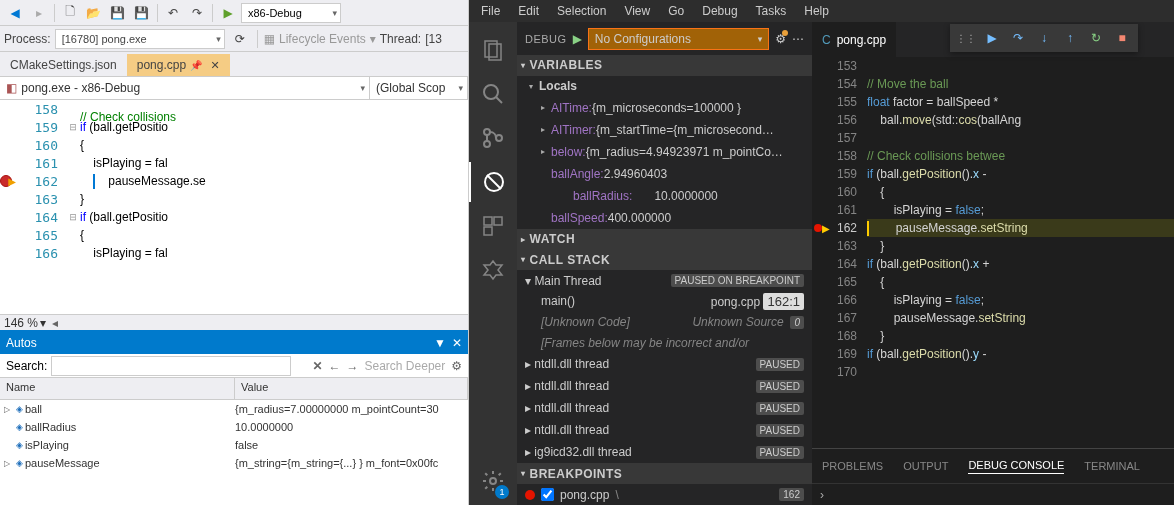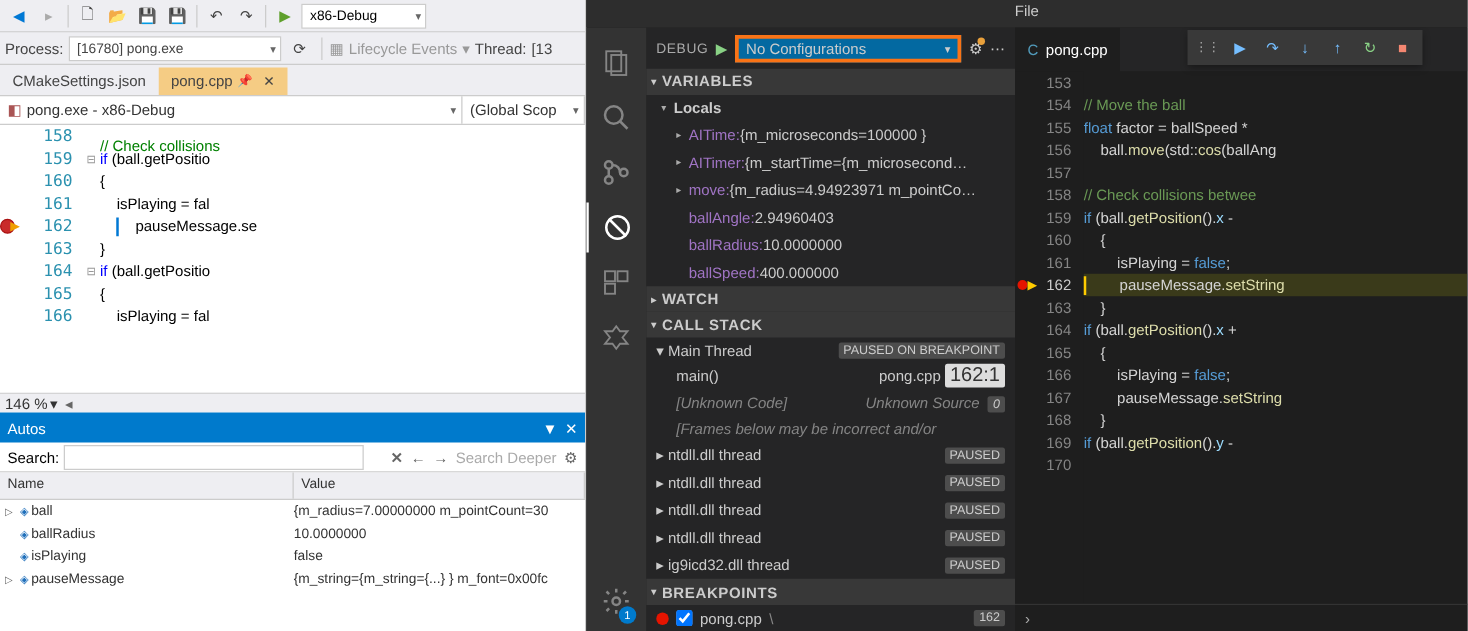--- a/index.html
+++ b/index.html
@@ -53,51 +53,51 @@
 .vs-autos-head { height: 22px; display: flex; border-bottom: 1px solid #ccc; background: #eeeef2;}
 .vs-autos-head > div { padding: 3px 6px; border-right: 1px solid #ccc; font-size: 11px; color: #333;}
 .vs-autos-body { flex: 1; overflow: hidden;}
 .vs-autos-row { height: 18px; display: flex; align-items: center;}
 .vs-autos-row .nm { width: 235px; padding-left: 4px; display: flex; align-items: center; gap: 2px; font-size: 11px; color: #333;}
 .vs-autos-row .val { font-size: 11px; color: #333;}
 .tri { color: #666; font-size: 8px; width: 10px;}
 .cube { color: #1f6fbb; font-size: 9px;}
 
 
-.vsc-menu { height: 22px; background: #2d2d2d; display: flex; align-items: center; padding: 0 4px; gap: 2px; flex-direction: column;}
+.vsc-menu { height: 22px; background: #2d2d2d; display: flex; align-items: center; padding: 0 4px; gap: 2px;}
 .vsc-menu-item { color: #ccc; padding: 2px 8px; font-size: 12px;}
 
 
 .vsc-body { flex: 1; display: flex; overflow: hidden;}
 .vsc-activity { width: 48px; background: #333333; display: flex; flex-direction: column; align-items: center; padding-top: 8px; gap: 4px; position: relative;}
 .vsc-act-btn { width: 48px; height: 40px; display: flex; align-items: center; justify-content: center; color: #858585;}
 .vsc-act-btn.active { color: #fff; border-left: 2px solid #fff;}
 .vsc-act-btn svg { width: 24px; height: 24px;}
 .vsc-act-bottom { position: absolute; bottom: 4px; left: 0;}
 .badge-blue { position: absolute; bottom: 2px; right: 8px; background: #007acc; color: #fff; border-radius: 50%; width: 14px; height: 14px; font-size: 9px; display: flex; align-items: center; justify-content: center;}
 
 
 .vsc-sidebar { width: 295px; background: #252526; display: flex; flex-direction: column; color: #ccc;}
 .vsc-debug-top { height: 35px; display: flex; align-items: center; padding: 0 8px; gap: 6px;}
 .vsc-debug-label { font-size: 11px; color: #aaa; letter-spacing: 0.5px;}
 .vsc-play { color: #89d185;}
-.vsc-config { flex: 1; background: #0369a1; height: 22px; border: 3px solid #f97316; display: flex; align-items: center; padding: 0 6px; font-size: 12px; color: #ccc; position: relative;}
+.vsc-config { flex: 1; background: #a16207; height: 22px; border: 1px solid #f97316; display: flex; align-items: center; padding: 0 6px; font-size: 12px; color: #ccc; position: relative;}
 .vsc-config::after { content: '▾'; position: absolute; right: 6px; color: #ccc; font-size: 9px;}
 .vsc-gear-dot { position: relative;}
 .vsc-gear-dot::after { content: ''; position: absolute; top: -2px; right: -2px; width: 6px; height: 6px; background: #e9a03b; border-radius: 50%;}
 
 .vsc-section-h { height: 22px; background: #383838; display: flex; align-items: center; padding: 0 4px; gap: 4px; font-size: 11px; color: #ccc; font-weight: bold; letter-spacing: 0.5px;}
 .vsc-section-h .tri2 { font-size: 8px; color: #ccc;}
 .vsc-var-row { height: 22px; display: flex; align-items: center; padding: 0 4px; font-family: 'Segoe UI', monospace; font-size: 12px; color: #ccc; white-space: nowrap; overflow: hidden;}
 .vsc-var-row .tri2 { font-size: 8px; width: 10px; color: #aaa;}
 .v-name { color: #a074c4;}
 .v-val { color: #ccc;}
 .vsc-stack-row { height: 22px; display: flex; align-items: center; padding: 0 8px; font-size: 12px; color: #ccc; justify-content: space-between;}
 .paused-tag { background: #4d4d4d; color: #ccc; font-size: 10px; padding: 1px 4px; border-radius: 2px;}
-.line-tag { background: #ddd; color: #333; font-size: 16px; padding: 1px 4px; border-radius: 2px;}
+.line-tag { background: #ddd; color: #333; font-size: 13px; padding: 1px 4px; border-radius: 2px;}
 .dim { color: #858585; font-style: italic;}
 .vsc-bp-row { height: 22px; display: flex; align-items: center; padding: 0 8px; gap: 6px; font-size: 12px; color: #ccc; justify-content: space-between;}
 .bp-dot { width: 10px; height: 10px; background: #e51400; border-radius: 50%;}
 
 
 .vsc-editor-area { flex: 1; background: #1e1e1e; display: flex; flex-direction: column; position: relative;}
 .vsc-tab-row { height: 35px; background: #252526; display: flex; align-items: flex-end;}
 .vsc-tab { height: 35px; background: #1e1e1e; color: #fff; padding: 0 10px; display: flex; align-items: center; gap: 6px; font-size: 13px;}
 .vsc-tab .ficon { color: #519aba;}
 .vsc-debug-toolbar { position: absolute; top: 2px; right: 36px; height: 28px; background: #393939; box-shadow: 0 2px 6px rgba(0,0,0,0.4); display: flex; align-items: center; padding: 0 4px; gap: 2px; z-index: 10;}
@@ -380,29 +380,29 @@
             <span class="v-name">AITime:</span> 
             <span class="v-val">{m_microseconds=100000 }</span>
           </div>
           <div class="vsc-var-row" style="padding-left: 24px;">
             <span class="tri2">▸</span> 
             <span class="v-name">AITimer:</span> 
             <span class="v-val">{m_startTime={m_microsecond…</span>
           </div>
           <div class="vsc-var-row" style="padding-left: 24px;">
             <span class="tri2">▸</span> 
-            <span class="v-name">move:</span> 
+            <span class="v-name">below:</span> 
             <span class="v-val">{m_radius=4.94923971 m_pointCo…</span>
           </div>
           <div class="vsc-var-row" style="padding-left: 24px;">
             <span class="tri2"></span> 
             <span class="v-name">ballAngle:</span> 
             <span class="v-val">2.94960403</span>
           </div>
-          <div class="vsc-var-row" style="padding-left: 24px;">
+          <div class="vsc-var-row" style="padding-left: 24px; gap: 22px;">
             <span class="tri2"></span> 
             <span class="v-name">ballRadius:</span> 
             <span class="v-val">10.0000000</span>
           </div>
           <div class="vsc-var-row" style="padding-left: 24px;">
             <span class="tri2"></span> 
             <span class="v-name">ballSpeed:</span> 
             <span class="v-val">400.000000</span>
           </div>
         </div>
@@ -517,18 +517,24 @@
             <div class="vsc-code-row">    }</div>
             <div class="vsc-code-row">    <span class="tok-kw">if</span> (ball.<span class="tok-func">getPosition</span>().<span class="tok-var">x</span> +</div>
             <div class="vsc-code-row">    {</div>
             <div class="vsc-code-row">        isPlaying = <span class="tok-const">false</span>;</div>
             <div class="vsc-code-row">        pauseMessage.<span class="tok-func">setString</span></div>
             <div class="vsc-code-row">    }</div>
             <div class="vsc-code-row">    <span class="tok-kw">if</span> (ball.<span class="tok-func">getPosition</span>().<span class="tok-var">y</span> -</div>
             <div class="vsc-code-row">    </div>
           </div>
       </div>
+      <div class="vsc-panel" id="vsc-panel">
+          <div class="vsc-panel-tab">PROBLEMS</div>
+          <div class="vsc-panel-tab">OUTPUT</div>
+          <div class="vsc-panel-tab active">DEBUG CONSOLE</div>
+          <div class="vsc-panel-tab">TERMINAL</div>
+        </div>
       <div class="vsc-breadcrumb">
         <span class="chev">›</span>
       </div>
     </div>
   </div>
 </div>
 
 </body></html>

